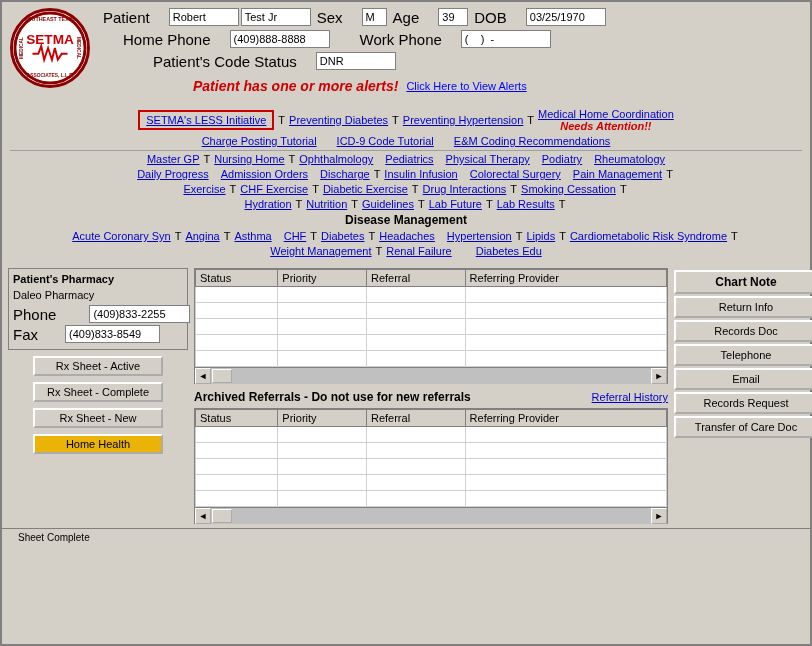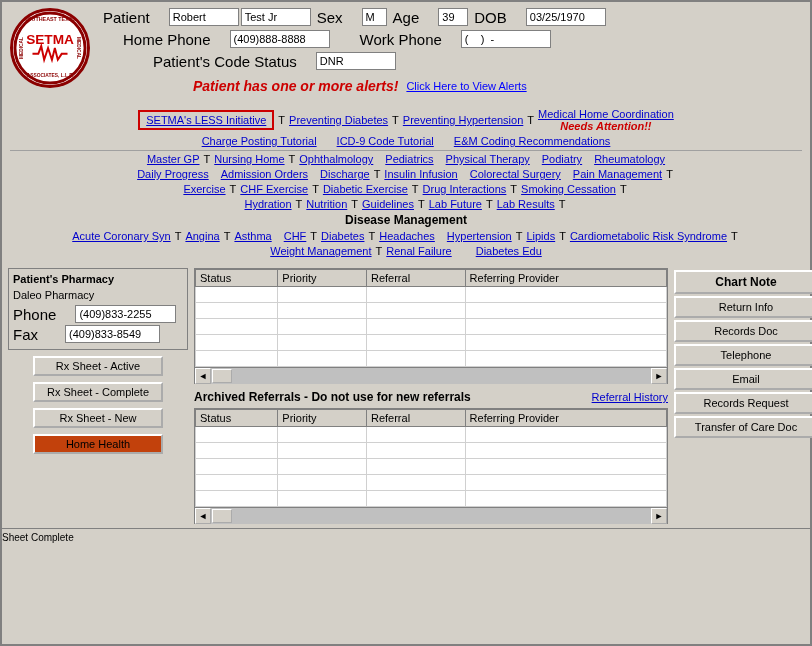--- a/index.html
+++ b/index.html
@@ -168,21 +168,21 @@
       border: 2px outset #ffffff;
       padding: 2px 6px;
       font-size: 11px;
       text-align: center;
       cursor: pointer;
       margin: 6px auto;
     }
     .home-health-btn {
       display: block;
       width: 130px;
-      background: #c2410c;
+      background: #eab308;
       border: 2px outset #ffffff;
       padding: 2px 6px;
       font-size: 11px;
       text-align: center;
       cursor: pointer;
       margin: 6px auto 2px auto;
     }
     .center-panel {
       flex: 1;
     }
@@ -266,21 +266,21 @@
     .chart-note-btn:first-child {
       font-weight: bold;
       font-size: 12px;
     }
     .status-bar {
       background: #d4d0c8;
       border-top: 1px solid #808080;
       height: 18px;
       display: flex;
       align-items: center;
-      padding: 0 0;
+      padding: 0 16px;
       font-size: 10px;
     }
     .horizontal-rule {
       border: none;
       border-top: 1px solid #a0a0a0;
       margin: 2px 0;
     }
   </style>
 </head>
 <body>
@@ -451,21 +451,21 @@
   </div>
 
   <div class="content-area">
 
     <div class="left-panel">
       <div class="pharmacy-box">
         <div class="pharmacy-title">Patient's Pharmacy</div>
         <div class="pharmacy-name">Daleo Pharmacy</div>
         <div class="pharmacy-field">
           <span class="field-label">Phone</span>
-          <input class="field-input" style="width: 101px; margin-left: 0;" value="(409)833-2255">
+          <input class="field-input" style="width: 101px; margin-left: 14px;" value="(409)833-2255">
         </div>
         <div class="pharmacy-field">
           <span class="field-label">Fax</span>
           <input class="field-input" style="width: 95px; margin-left: 8px;" value="(409)833-8549">
         </div>
       </div>
       <button class="btn">Rx Sheet - Active</button>
       <button class="btn">Rx Sheet - Complete</button>
       <button class="btn">Rx Sheet - New</button>
       <button class="home-health-btn">Home Health</button>

